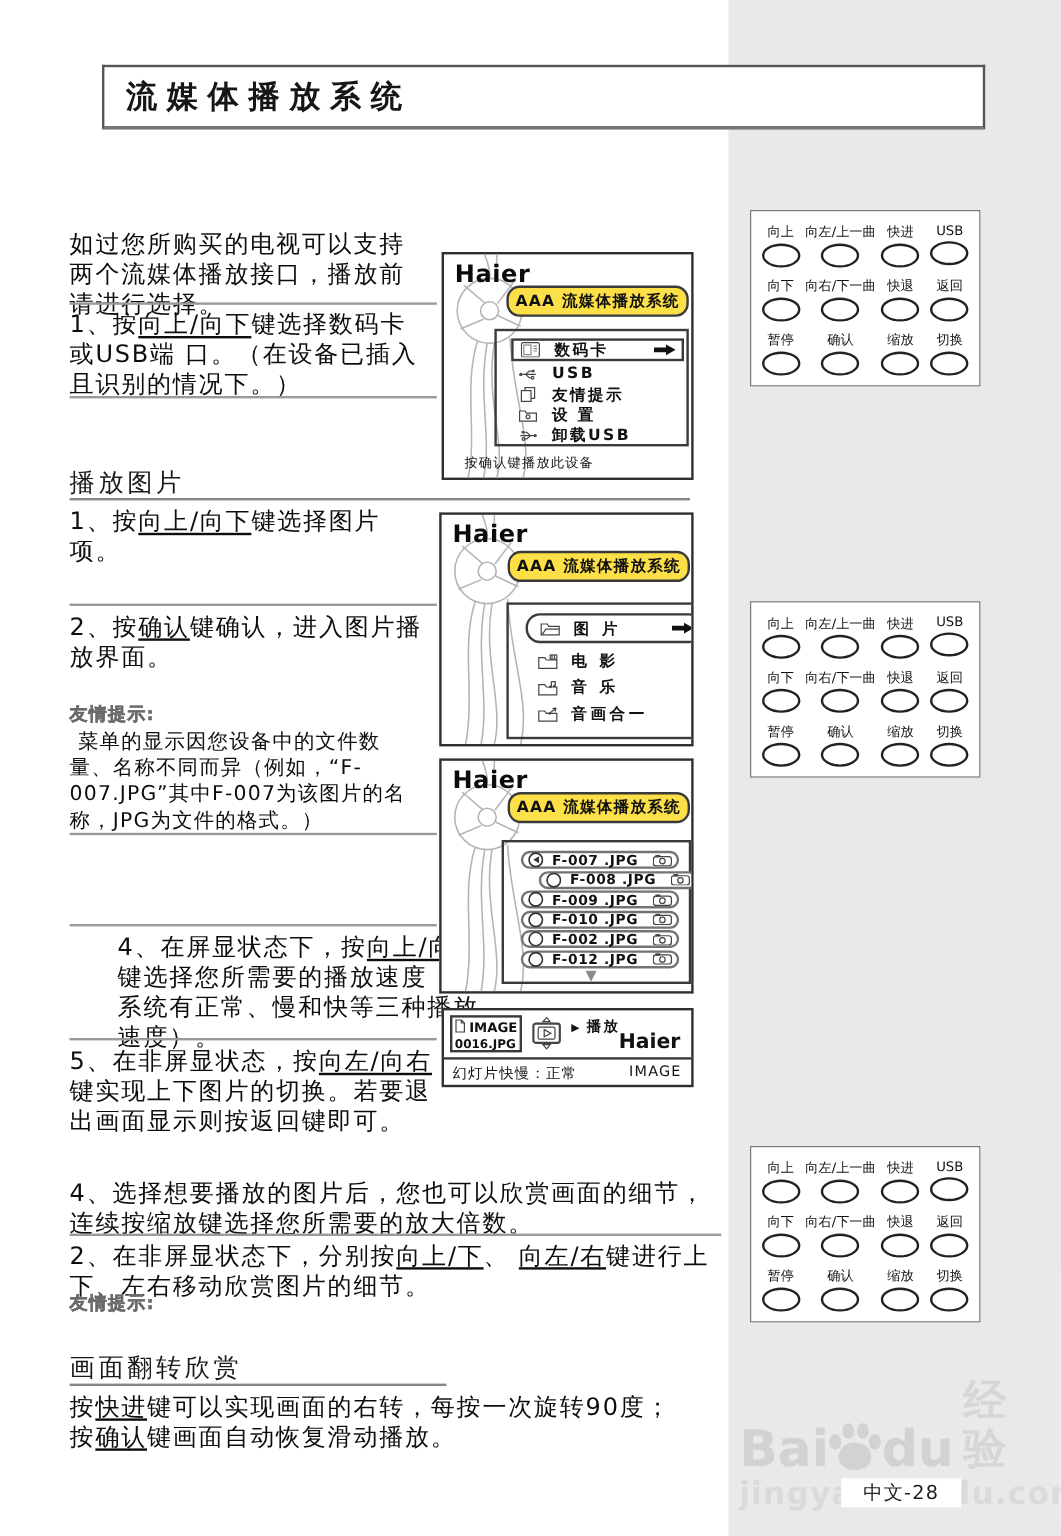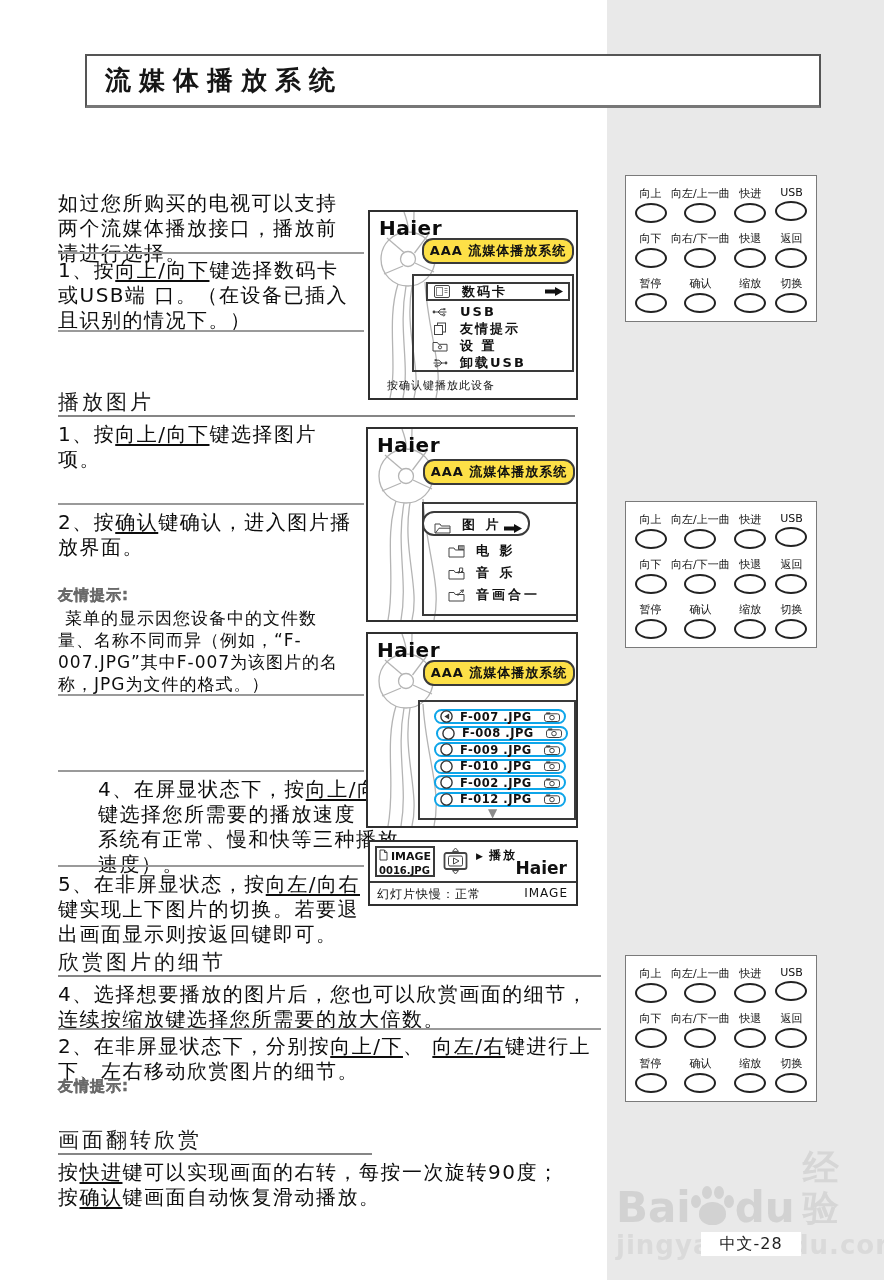--- a/index.html
+++ b/index.html
@@ -32,21 +32,21 @@
   .tv .brand { position:absolute; left:9px; top:4px; font-size:20px; font-weight:800; color:#0b0b0b; letter-spacing:0.5px; }
   .pill-title { position:absolute; border:2px solid #3a3a3a; border-radius:11px; background:#fde047;
     display:flex; align-items:center; justify-content:center; font-weight:bold; font-size:13px; letter-spacing:1px; }
   .menu-box { position:absolute; border:2px solid #3a3a3a; background:transparent; }
   .tv-row { position:absolute; display:flex; align-items:center; font-size:13px; font-weight:bold; letter-spacing:2px; }
   .tv-row .ic { display:inline-flex; width:20px; justify-content:center; margin-right:10px; }
   .sel-rect { border:2px solid #3a3a3a; background:#fff; }
   .sel-pill { border:2px solid #3a3a3a; border-radius:12px; background:#fff; }
   .arr { margin-left:auto; display:inline-flex; }
   .caption { position:absolute; font-size:11px; letter-spacing:1px; color:#111; }
-  .file-pill { position:absolute; border:2px solid #0ea5e9; border-radius:9px; background:#fff;
+  .file-pill { position:absolute; border:2px solid #737373; border-radius:9px; background:#fff;
     display:flex; align-items:center; font-size:11.5px; font-weight:bold; letter-spacing:0.5px; padding:0 4px; }
   .file-pill .fname { margin-left:7px; }
   .file-pill .cam { margin-left:auto; display:inline-flex; }
   .more { position:absolute; color:#8c8c8c; font-size:12px; }
 
   
   .osd { position:absolute; left:368px; top:840px; width:210px; height:66px; background:#fff;
     border:2px solid #2f2f2f; z-index:3; }
   .osd .filebox { position:absolute; left:5px; top:4px; width:60px; height:31px; border:2px solid #3a3a3a;
     font-size:10px; font-weight:bold; padding:1px 2px; line-height:13px; }
@@ -102,21 +102,20 @@
       <div class="tipblock" style="top: 586px; width: 286px;">
         <div class="tiplabel">友情提示:</div>
         <div class="tiptext">菜单的显示因您设备中的文件数量、名称不同而异（例如，“F-007.JPG”其中F-007为该图片的名称，JPG为文件的格式。）</div>
       </div>
       <div class="para" style="top: 777px; width: 320px; margin-left: 40px;">4、在屏显状态下，按<span class="u">向上/向下</span>键选择您所需要的播放速度（本系统有正常、慢和快等三种播放速度）。</div>
       <div class="para" style="top: 872px; width: 322px;">5、在非屏显状态，按<span class="u">向左/向右</span>键实现上下图片的切换。若要退出画面显示则按返回键即可。</div>
       <div class="hdiv" style="top: 503px; width: 306px;"></div>
       <div class="hdiv" style="top: 694px; width: 306px;"></div>
       <div class="hdiv" style="top: 770px; width: 306px;"></div>
       <div class="hdiv" style="top: 865px; width: 306px;"></div>
-      <div class="sec-head" style="top: 948px; width: 543px;">欣赏图片的细节</div>
       <div class="para" style="top: 982px; width: 548px;">4、选择想要播放的图片后，您也可以欣赏画面的细节，连续按缩放键选择您所需要的放大倍数。</div>
       <div class="para" style="top: 1034px; width: 548px;">2、在非屏显状态下，分别按<span class="u">向上/下</span>、 <span class="u">向左/右</span>键进行上下、左右移动欣赏图片的细节。</div>
       <div class="tipblock" style="top: 1077px; width: 548px;">
         <div class="tiplabel">友情提示:</div>
       </div>
       <div class="hdiv" style="top: 1028px; width: 543px;"></div>
       <div class="sec-head" style="top: 1126px; width: 314px;">画面翻转欣赏</div>
       <div class="para" style="top: 1160px; width: 520px;">按<span class="u">快进</span>键可以实现画面的右转，每按一次旋转90度；<br>按<span class="u">确认</span>键画面自动恢复滑动播放。</div>
     </div>
 
@@ -218,21 +217,21 @@
             <path d="M34 40.5 L17 26"></path>
             <path d="M44.5 41 L58 23"></path>
             <path d="M45 51 L64 60"></path>
             <path d="M33 54 L14 62"></path>
           </g>
         </svg></span>
     <div class="brand">Haier</div>
     <div class="pill-title" style="left:55px;top:30px;width:152px;height:26px;">AAA 流媒体播放系统</div>
     <div class="menu-box" style="left:54px;top:73px;width:156px;height:114px;"></div>
     <div id="tv2-rows">
-        <div class="tv-row sel-pill" style="top: 82px; height: 25px; left: 54px; width: 108px; padding-left: 8px; align-items: flex-end;">
+        <div class="tv-row sel-pill" style="top: 82px; height: 25px; left: 70px; width: 148px; padding-left: 8px;">
           <span class="ic">
             <svg width="17" height="13" viewBox="0 0 17 13">
               <path d="M1 12 V3 h5 l1.3 2 H16 V12 Z" fill="#fff" stroke="#444"></path>
               <path d="M1.5 12 L5 7.2 H16" fill="none" stroke="#444"></path>
             </svg>
           </span>
           <span style="letter-spacing: 3px;">图 片</span>
           <span class="arr" style="margin-right: 5px;">
             <svg width="20" height="11" viewBox="0 0 20 11">
               <path d="M1 3.5 h10 V1 l8 4.5 -8 4.5 V7.5 H1 Z" fill="#111"></path>
@@ -303,21 +302,21 @@
           </span>
           <span class="fname">F-007 .JPG</span>
           <span class="cam">
             <svg width="16" height="10" viewBox="0 0 16 10">
               <rect x="0.5" y="1.8" width="15" height="7.7" rx="2.2" fill="#fff" stroke="#444"></rect>
               <circle cx="8" cy="5.6" r="2.3" fill="none" stroke="#444"></circle>
               <rect x="2.2" y="0.4" width="4" height="2" fill="#444"></rect>
             </svg>
           </span>
         </div>
-        <div class="file-pill" style="left: 68px; top: 91.5px; width: 132px; height: 15px;">
+        <div class="file-pill" style="left: 81px; top: 91.5px; width: 132px; height: 15px;">
           <span style="display: inline-flex;">
             <svg width="13" height="13" viewBox="0 0 13 13">
               <circle cx="6.5" cy="6.5" r="5.6" fill="#fff" stroke="#333" stroke-width="1.4"></circle>
             </svg>
           </span>
           <span class="fname">F-008 .JPG</span>
           <span class="cam">
             <svg width="16" height="10" viewBox="0 0 16 10">
               <rect x="0.5" y="1.8" width="15" height="7.7" rx="2.2" fill="#fff" stroke="#444"></rect>
               <circle cx="8" cy="5.6" r="2.3" fill="none" stroke="#444"></circle>

